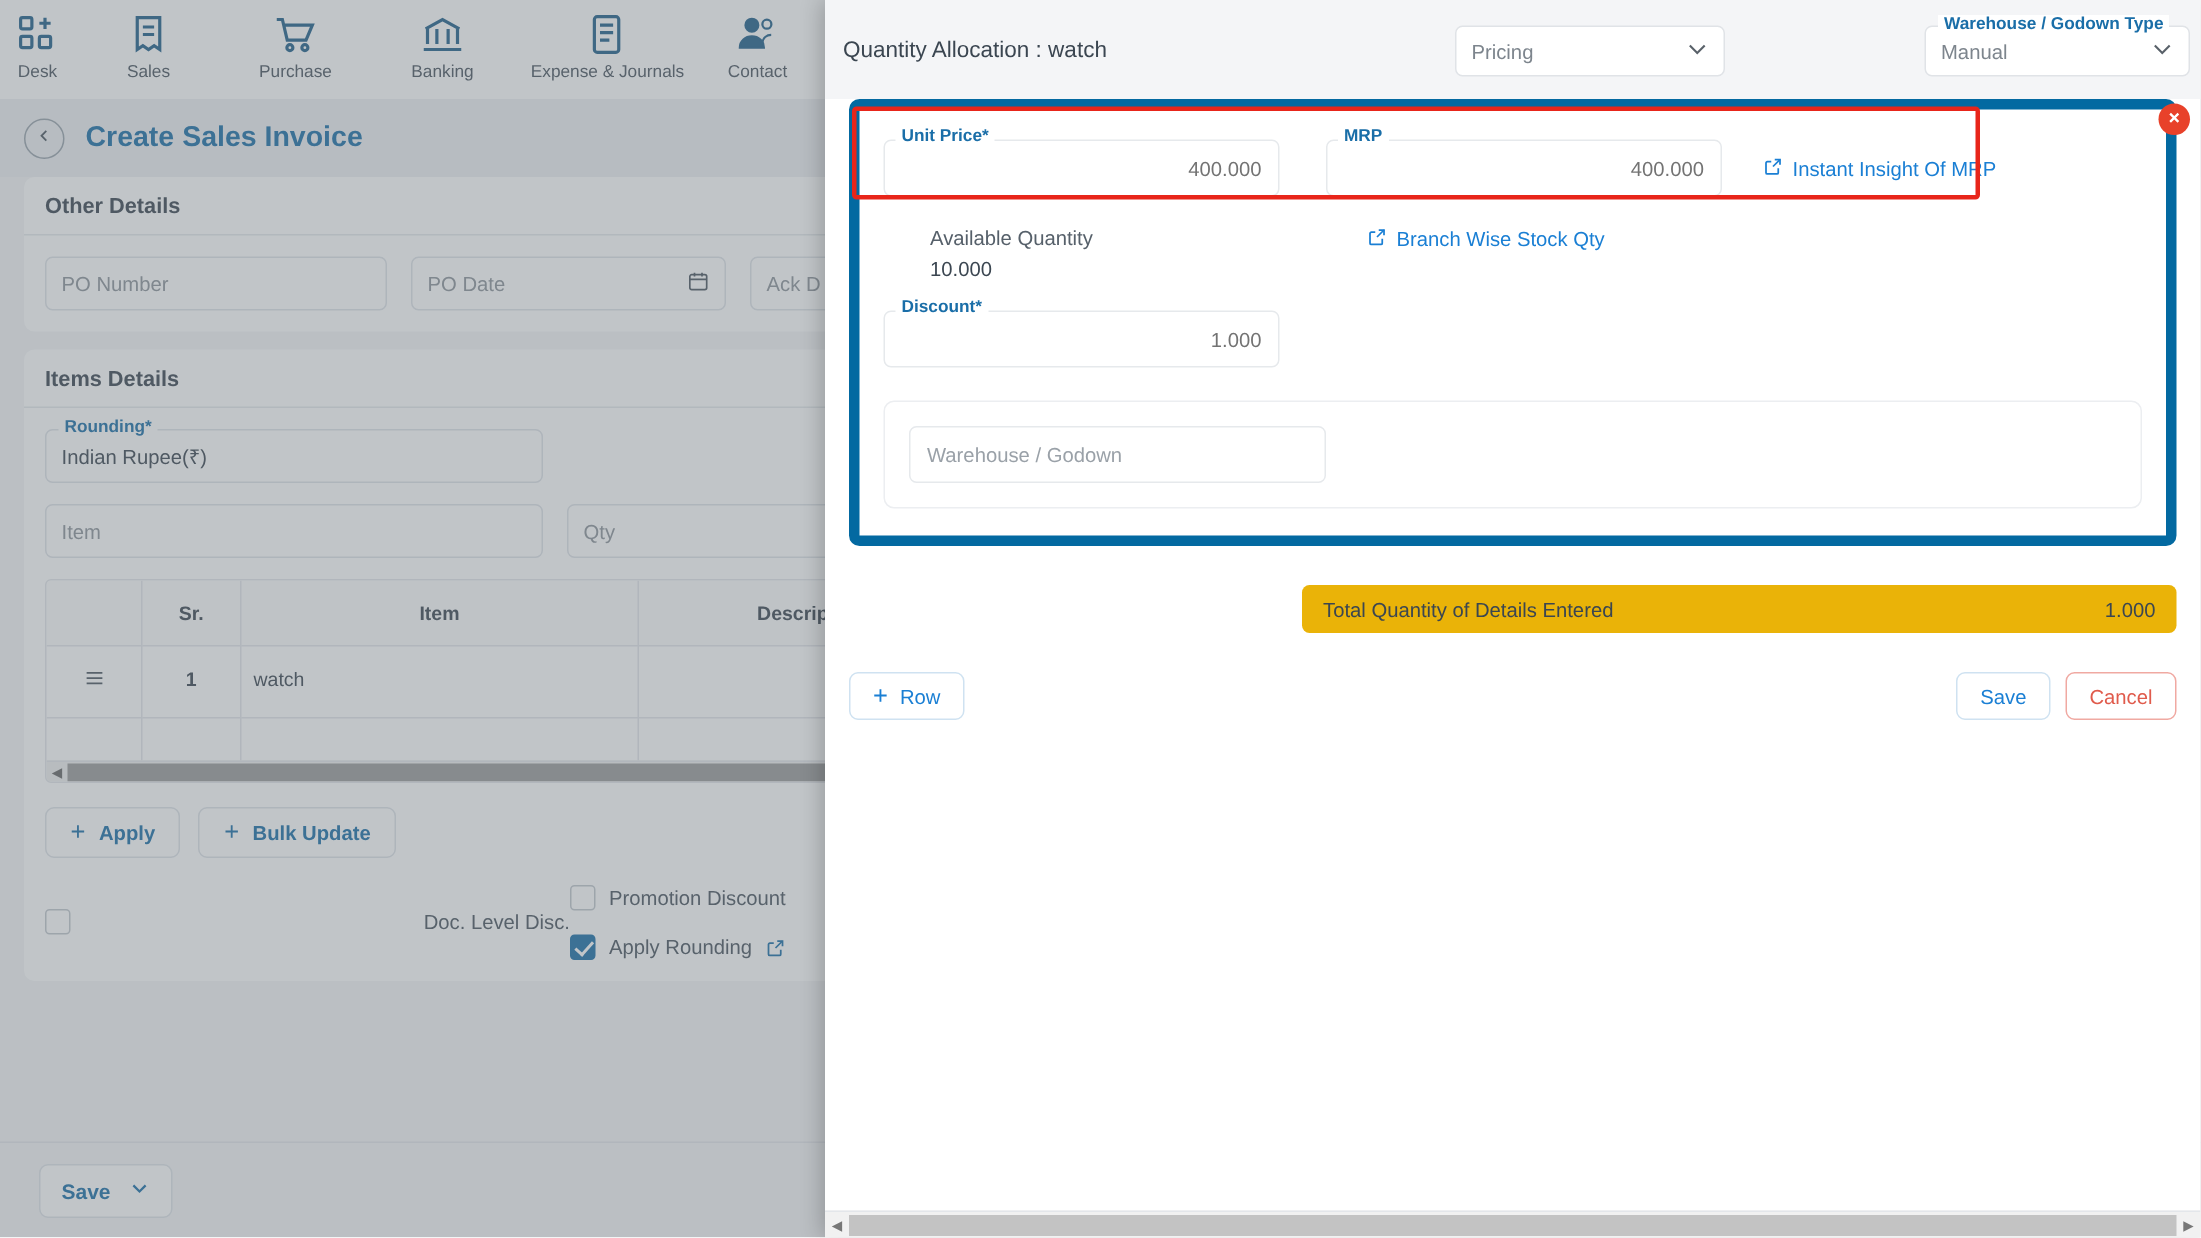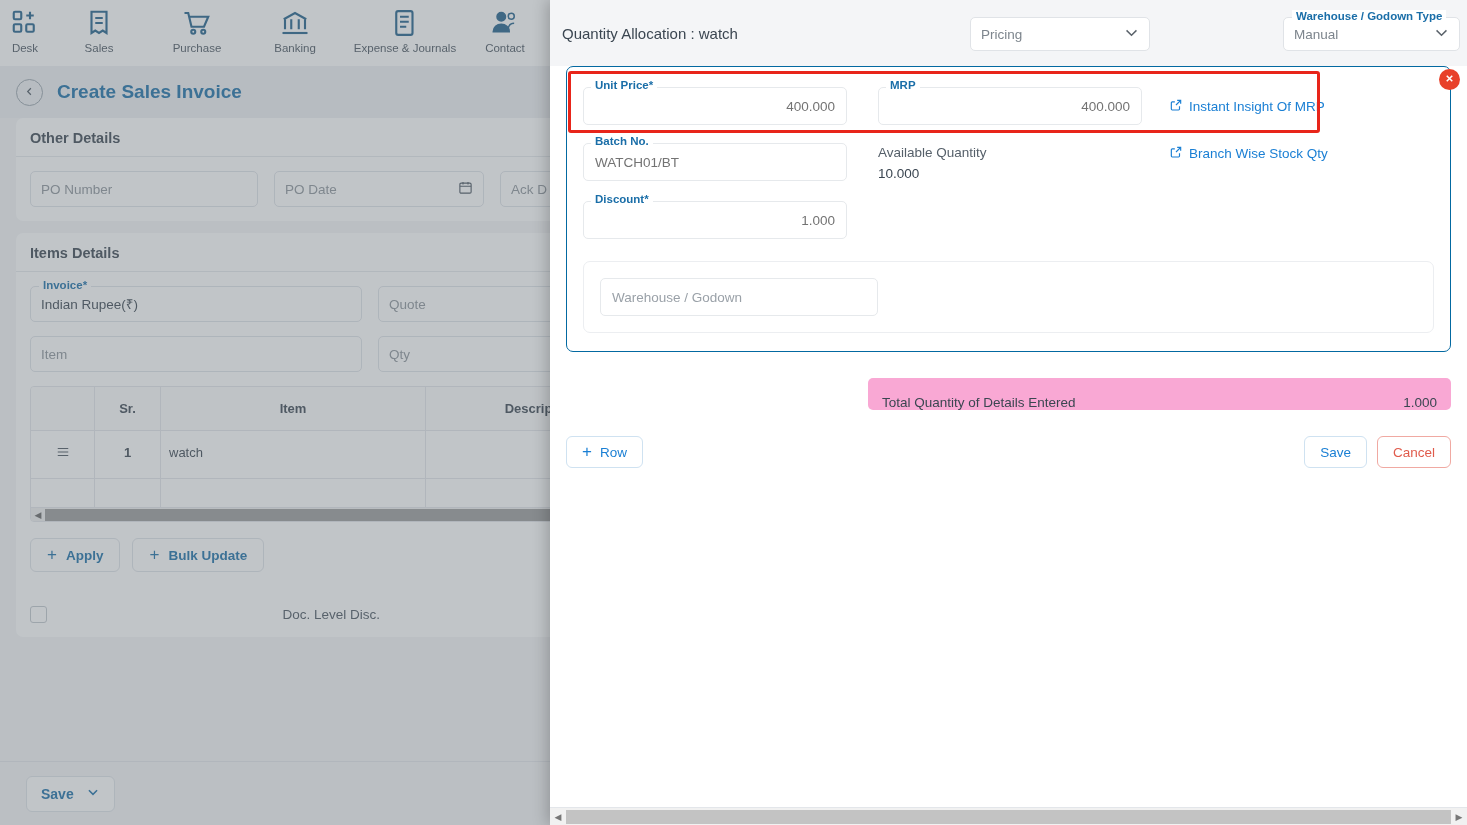--- a/index.html
+++ b/index.html
@@ -168,21 +168,21 @@
     width: 21px; height: 21px; border-radius: 50%;
     background: #e8412a; color: #fff;
     display: flex; align-items: center; justify-content: center;
     font-size: 13px; font-weight: bold; line-height: 1;
     z-index: 130; transform: translateY(3px);
   }
 
   .panel-body { position: relative; padding: 0; }
 
   .alloc-card {
-    margin: 0 16px; border: 1px solid #0369a1; border-radius: 7px;
+    margin: 0 16px; border: 7px solid #0369a1; border-radius: 7px;
     padding: 20px 16px 18px 16px;
   }
   .red-box {
     position: absolute; left: 18px; top: 5px; width: 752px; height: 62px;
     border: 3px solid #e8251a; border-radius: 3px; z-index: 120; pointer-events:none;
   }
   .pi { position: relative; }
   .panel-inp {
     height: 38px; border: 1px solid #e6e9ec; border-radius: 5px; background:#fff;
     display: flex; align-items: center; justify-content: flex-end;
@@ -195,22 +195,22 @@
     font-size: 13.5px; color: #1a7fd4;
   }
   .stat-lbl { font-size: 13.5px; color: #56606a; }
   .stat-val { font-size: 13.5px; color: #3b4651; margin-top: 6px; }
 
   .wh-card {
     border: 1px solid #eceef1; border-radius: 7px; padding: 16px;
   }
 
   .total-bar {
-    background: #f9a8d4; border-radius: 5px; height: 32px;
-    display: flex; align-items: flex-end; justify-content: space-between;
+    background: #eab308; border-radius: 5px; height: 32px;
+    display: flex; align-items: center; justify-content: space-between;
     padding: 0 14px; font-size: 13.5px; color: #3b4651;
   }
 
   .pbtn {
     height: 32px; min-width: 62px; border-radius: 6px; background: #fff;
     display: inline-flex; align-items: center; justify-content: center; gap: 8px;
     font-size: 13.5px; padding: 0 15px;
   }
   .pbtn.b { border: 1px solid #cfe2f1; color: #1a7fd4; }
   .pbtn.r { border: 1px solid #f0a9a2; color: #e05b4c; }
@@ -347,25 +347,22 @@
             </div>
           </div>
         </div>
       </div>
 
       <div class="card" style="margin-bottom:0;">
         <div class="card-title">Items Details</div>
         <div class="card-body">
           <div class="field-row" style="margin-bottom:14px;">
             <div class="inp val" style="width:332px;position:relative;">
-              <span class="flt-lbl"><span>Invoice</span><span class="req">*</span></span>
+              <span class="flt-lbl"><span>Rounding</span><span class="req">*</span></span>
               <span>Indian Rupee(₹)</span>
-            </div>
-            <div class="inp" style="width:330px;">
-              <span>Quote</span>
             </div>
           </div>
           <div class="field-row">
             <div class="inp" style="width:332px;">
               <span>Item</span>
             </div>
             <div class="inp" style="width:330px;">
               <span>Qty</span>
             </div>
           </div>
@@ -412,20 +409,37 @@
             </div>
           </div>
 
           <div style="display:flex; margin-top:18px;">
             <div style="width:350px;">
               <div class="chk-row" style="margin-top:16px;justify-content:space-between;">
                 <span class="chk"></span>
                 <span>Doc. Level Disc.</span>
               </div>
             </div>
+            <div style="width:300px;">
+              <div class="chk-row">
+                <span class="chk"></span>
+                <span>Promotion Discount</span>
+              </div>
+              <div class="chk-row" style="margin-top:16px;">
+                <span class="chk on"></span>
+                <span>Apply Rounding</span>
+                <span class="ext-ico">
+                  <svg width="14" height="14" viewBox="0 0 24 24" fill="none" stroke="#1a6ea8" stroke-width="2">
+                    <path d="M14 4h6v6"></path>
+                      <path d="M20 4l-8 8"></path>
+                      <path d="M18 14v5a1.5 1.5 0 0 1-1.5 1.5h-11A1.5 1.5 0 0 1 4 19V8a1.5 1.5 0 0 1 1.5-1.5H10"></path>
+                  </svg>
+                </span>
+              </div>
+            </div>
           </div>
         </div>
       </div>
 
       <div class="bottom-bar">
         <div class="save-dd">
           <span>Save</span>
           <span>
             <svg width="14" height="14" viewBox="0 0 24 24" fill="none" stroke="#1a6ea8" stroke-width="2.6">
                 <path d="M5 9l7 7 7-7"></path>
@@ -496,26 +510,20 @@
                 <path d="M14 4h6v6"></path>
                   <path d="M20 4l-8 8"></path>
                   <path d="M18 14v5a1.5 1.5 0 0 1-1.5 1.5h-11A1.5 1.5 0 0 1 4 19V8a1.5 1.5 0 0 1 1.5-1.5H10"></path>
               </svg>
             </span>
             <span>Instant Insight Of MRP</span>
           </a>
         </div>
 
         <div style="display:flex; align-items:flex-start; margin-top:18px;">
-          <div class="pi" style="width:264px;">
-            <span class="flt-lbl">Batch No.</span>
-            <div class="panel-inp left">
-              <span>WATCH01/BT</span>
-            </div>
-          </div>
           <div style="width:264px; margin-left:31px; padding-top:2px;">
             <div class="stat-lbl">Available Quantity</div>
             <div class="stat-val">10.000</div>
           </div>
           <a class="link" style="margin-left:27px; padding-top:2px;">
             <span>
               <svg width="14" height="14" viewBox="0 0 24 24" fill="none" stroke="#1a7fd4" stroke-width="2">
                 <path d="M14 4h6v6"></path>
                   <path d="M20 4l-8 8"></path>
                   <path d="M18 14v5a1.5 1.5 0 0 1-1.5 1.5h-11A1.5 1.5 0 0 1 4 19V8a1.5 1.5 0 0 1 1.5-1.5H10"></path>

